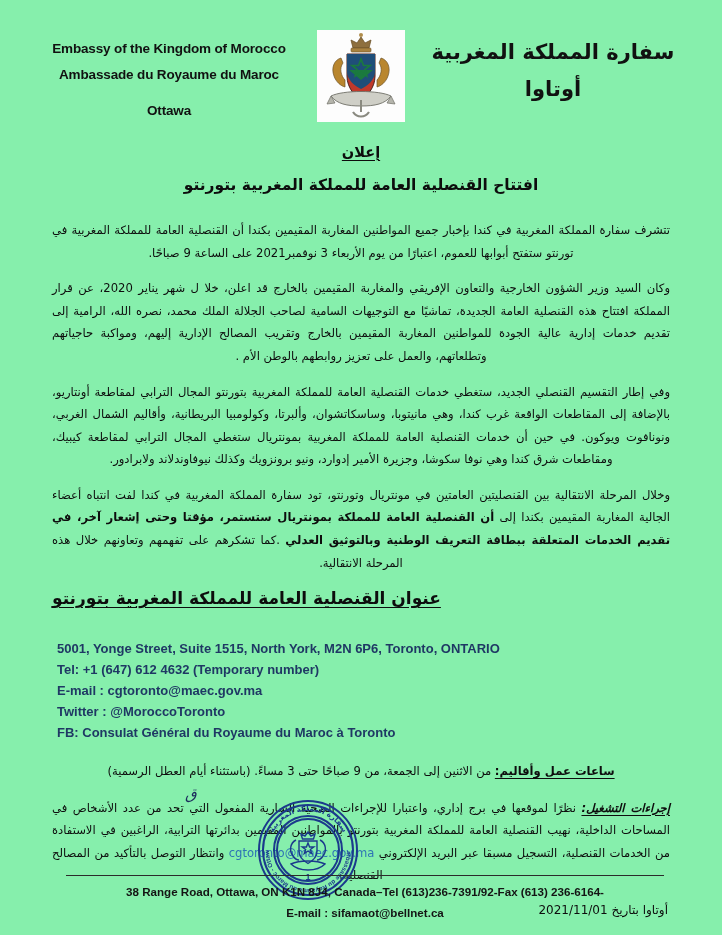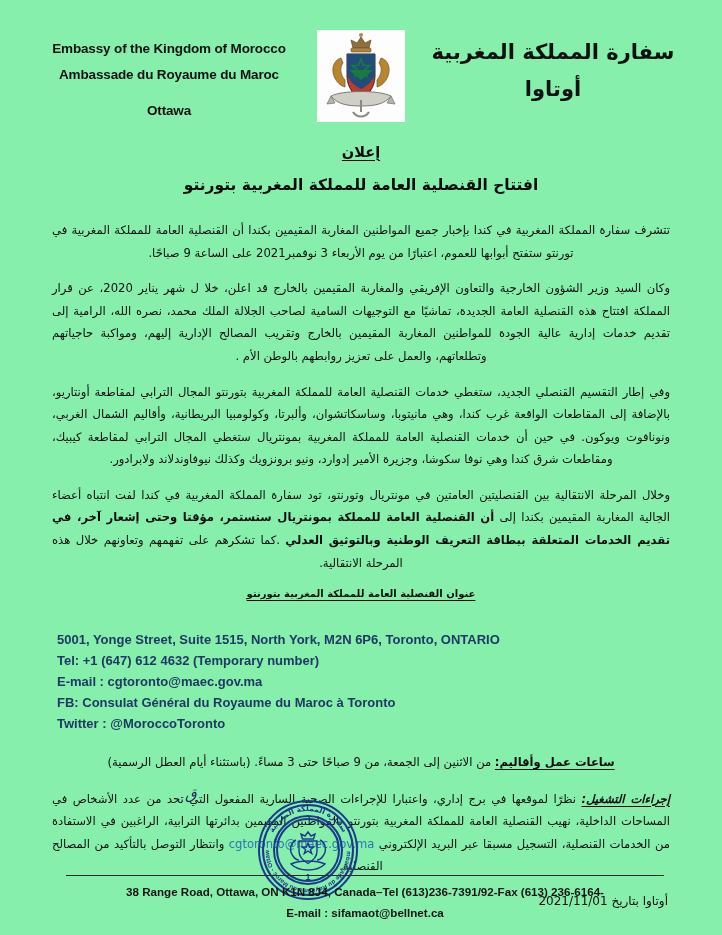--- a/index.html
+++ b/index.html
@@ -101,24 +101,24 @@
     text-align: justify;
     text-align-last: center;
     margin: 0 0 13px 0;
     color: #0d0d0d;
   }
   p.para.first { margin-top: 25px; }
   p.para b { font-weight: bold; }
 
   .addr-heading {
     margin-top: 14px;
-    text-align: center;
-    direction: rtl;
-    font-family: "DejaVu Sans", sans-serif;
-    font-size: 10px;
+    text-align: left;
+    direction: rtl;
+    font-family: "DejaVu Sans", sans-serif;
+    font-size: 17px;
     font-weight: bold;
     text-decoration: underline;
     text-underline-offset: 3px;
     color: #0d0d0d;
   }
 
   
   .contact {
     direction: ltr;
     margin-top: 30px;
@@ -273,22 +273,22 @@
     <p class="para">وفي إطار التقسيم القنصلي الجديد، ستغطي خدمات القنصلية العامة للمملكة المغربية بتورنتو المجال الترابي لمقاطعة أونتاريو، بالإضافة إلى المقاطعات الواقعة غرب كندا، وهي مانيتوبا، وساسكاتشوان، وألبرتا، وكولومبيا البريطانية، وأقاليم الشمال الغربي، ونونافوت ويوكون. في حين أن خدمات القنصلية العامة للمملكة المغربية بمونتريال ستغطي المجال الترابي لمقاطعة كيبيك، ومقاطعات شرق كندا وهي نوفا سكوشا، وجزيرة الأمير إدوارد، ونيو برونزويك وكذلك نيوفاوندلاند ولابرادور.</p>
 
     <p class="para"><span>وخلال المرحلة الانتقالية بين القنصليتين العامتين في مونتريال وتورنتو، تود سفارة المملكة المغربية في كندا لفت انتباه أعضاء الجالية المغاربة المقيمين بكندا إلى </span><b>أن القنصلية العامة للمملكة بمونتريال ستستمر، مؤقتا وحتى إشعار آخر، في تقديم الخدمات المتعلقة ببطاقة التعريف الوطنية وبالتوثيق العدلي</b><span> .كما تشكرهم على تفهمهم وتعاونهم خلال هذه المرحلة الانتقالية.</span></p>
 
     <div class="addr-heading">عنوان القنصلية العامة للمملكة المغربية بتورنتو</div>
 
     <div class="contact">
       <div class="cline">5001, Yonge Street, Suite 1515, North York, M2N 6P6, Toronto, ONTARIO</div>
       <div class="cline">Tel: +1 (647) 612 4632 (Temporary number)</div>
       <div class="cline">E-mail : cgtoronto@maec.gov.ma</div>
+      <div class="cline">Twitter : @MoroccoToronto</div>
       <div class="cline">FB: Consulat Général du Royaume du Maroc à Toronto</div>
-      <div class="cline">Twitter : @MoroccoToronto</div>
     </div>
 
     <div class="hours"><span class="lbl">ساعات عمل وأقاليم:</span><span> من الاثنين إلى الجمعة، من 9 صباحًا حتى 3 مساءً. (باستثناء أيام العطل الرسمية)</span></div>
 
     <p class="para" style="margin-top:14px;"><span class="inline-label">إجراءات التشغيل:</span><span> نظرًا لموقعها في برج إداري، واعتبارا للإجراءات الصحية السارية المفعول التي تحد من عدد الأشخاص في المساحات الداخلية، نهيب القنصلية العامة للمملكة المغربية بتورنتو بالمواطنين المقيمين بدائرتها الترابية، الراغبين في الاستفادة من الخدمات القنصلية، التسجيل مسبقا عبر البريد الإلكتروني </span><span class="mail-link">cgtoronto@maec.gov.ma</span><span> وانتظار التوصل بالتأكيد من المصالح القنصلية.</span></p>
 
     <div class="date-line">أوتاوا بتاريخ 2021/11/01</div>
   </div>
 
   <div class="pen-mark">ق</div>

